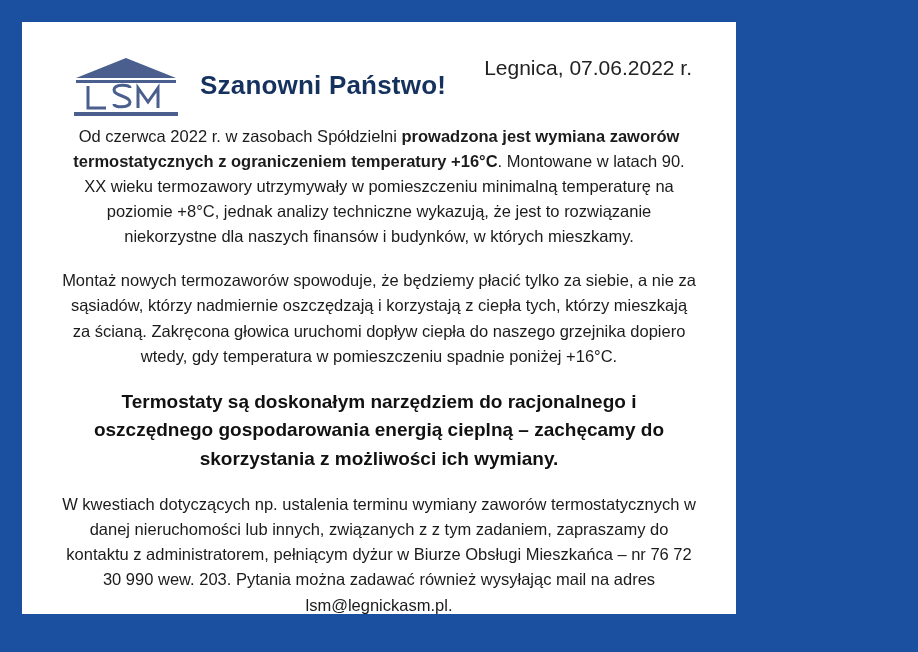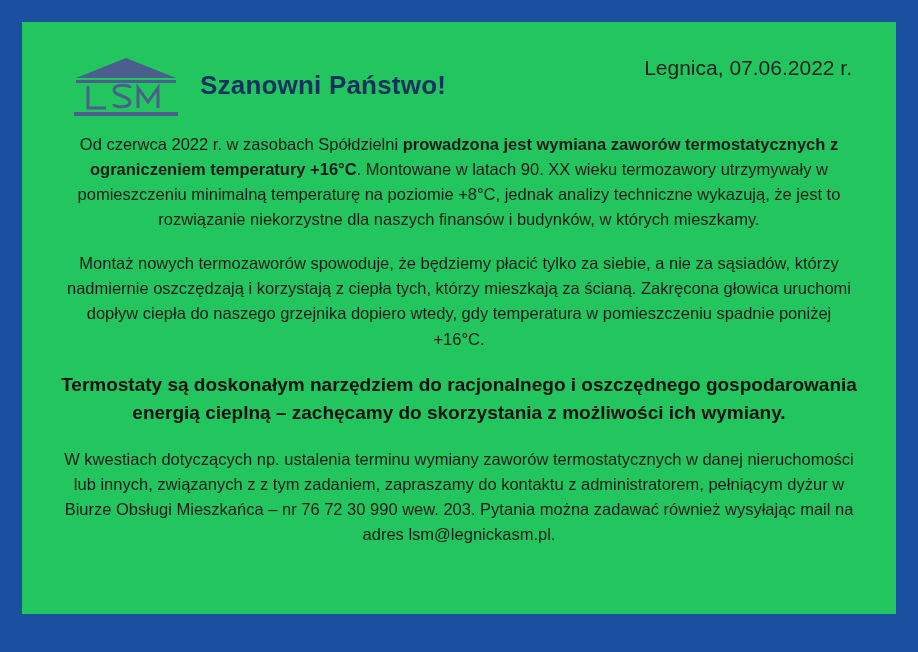--- a/index.html
+++ b/index.html
@@ -10,23 +10,23 @@
     width: 918px;
     height: 652px;
     background: #1b4fa0;
     font-family: "Liberation Sans", sans-serif;
     overflow: hidden;
   }
   .page {
     position: absolute;
     left: 22px;
     top: 22px;
-    width: 874px;
+    width: 714px;
     height: 592px;
-    background: #22c55e;
+    background: #ffffff;
     box-sizing: border-box;
     padding: 26px 38px 20px 38px;
   }
   .header-row {
     position: relative;
     height: 76px;
   }
   .logo {
     position: absolute;
     left: 8px;
@@ -50,21 +50,21 @@
     font-size: 21px;
     color: #222222;
   }
   .body-text {
     color: #1b1b1b;
     font-size: 16.5px;
     line-height: 1.52;
     text-align: center;
   }
   p {
-    margin: 8px 0 19px 0;
+    margin: 0 0 19px 0;
     text-align: center;
   }
   p.last {
     margin-bottom: 0;
   }
   .b {
     font-weight: bold;
   }
   .para-strong {
     font-weight: bold;

